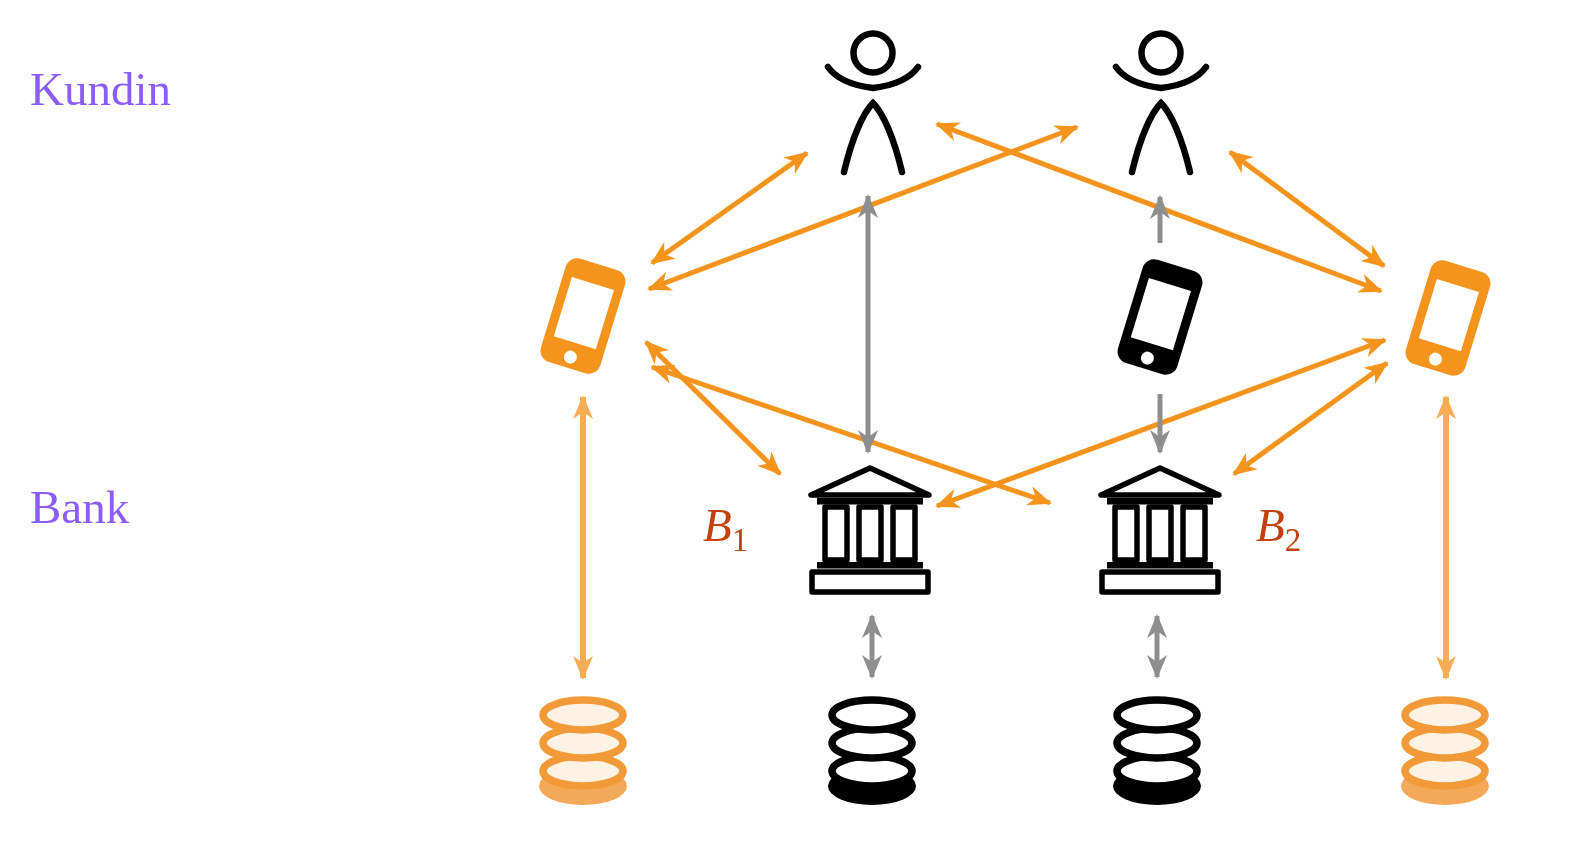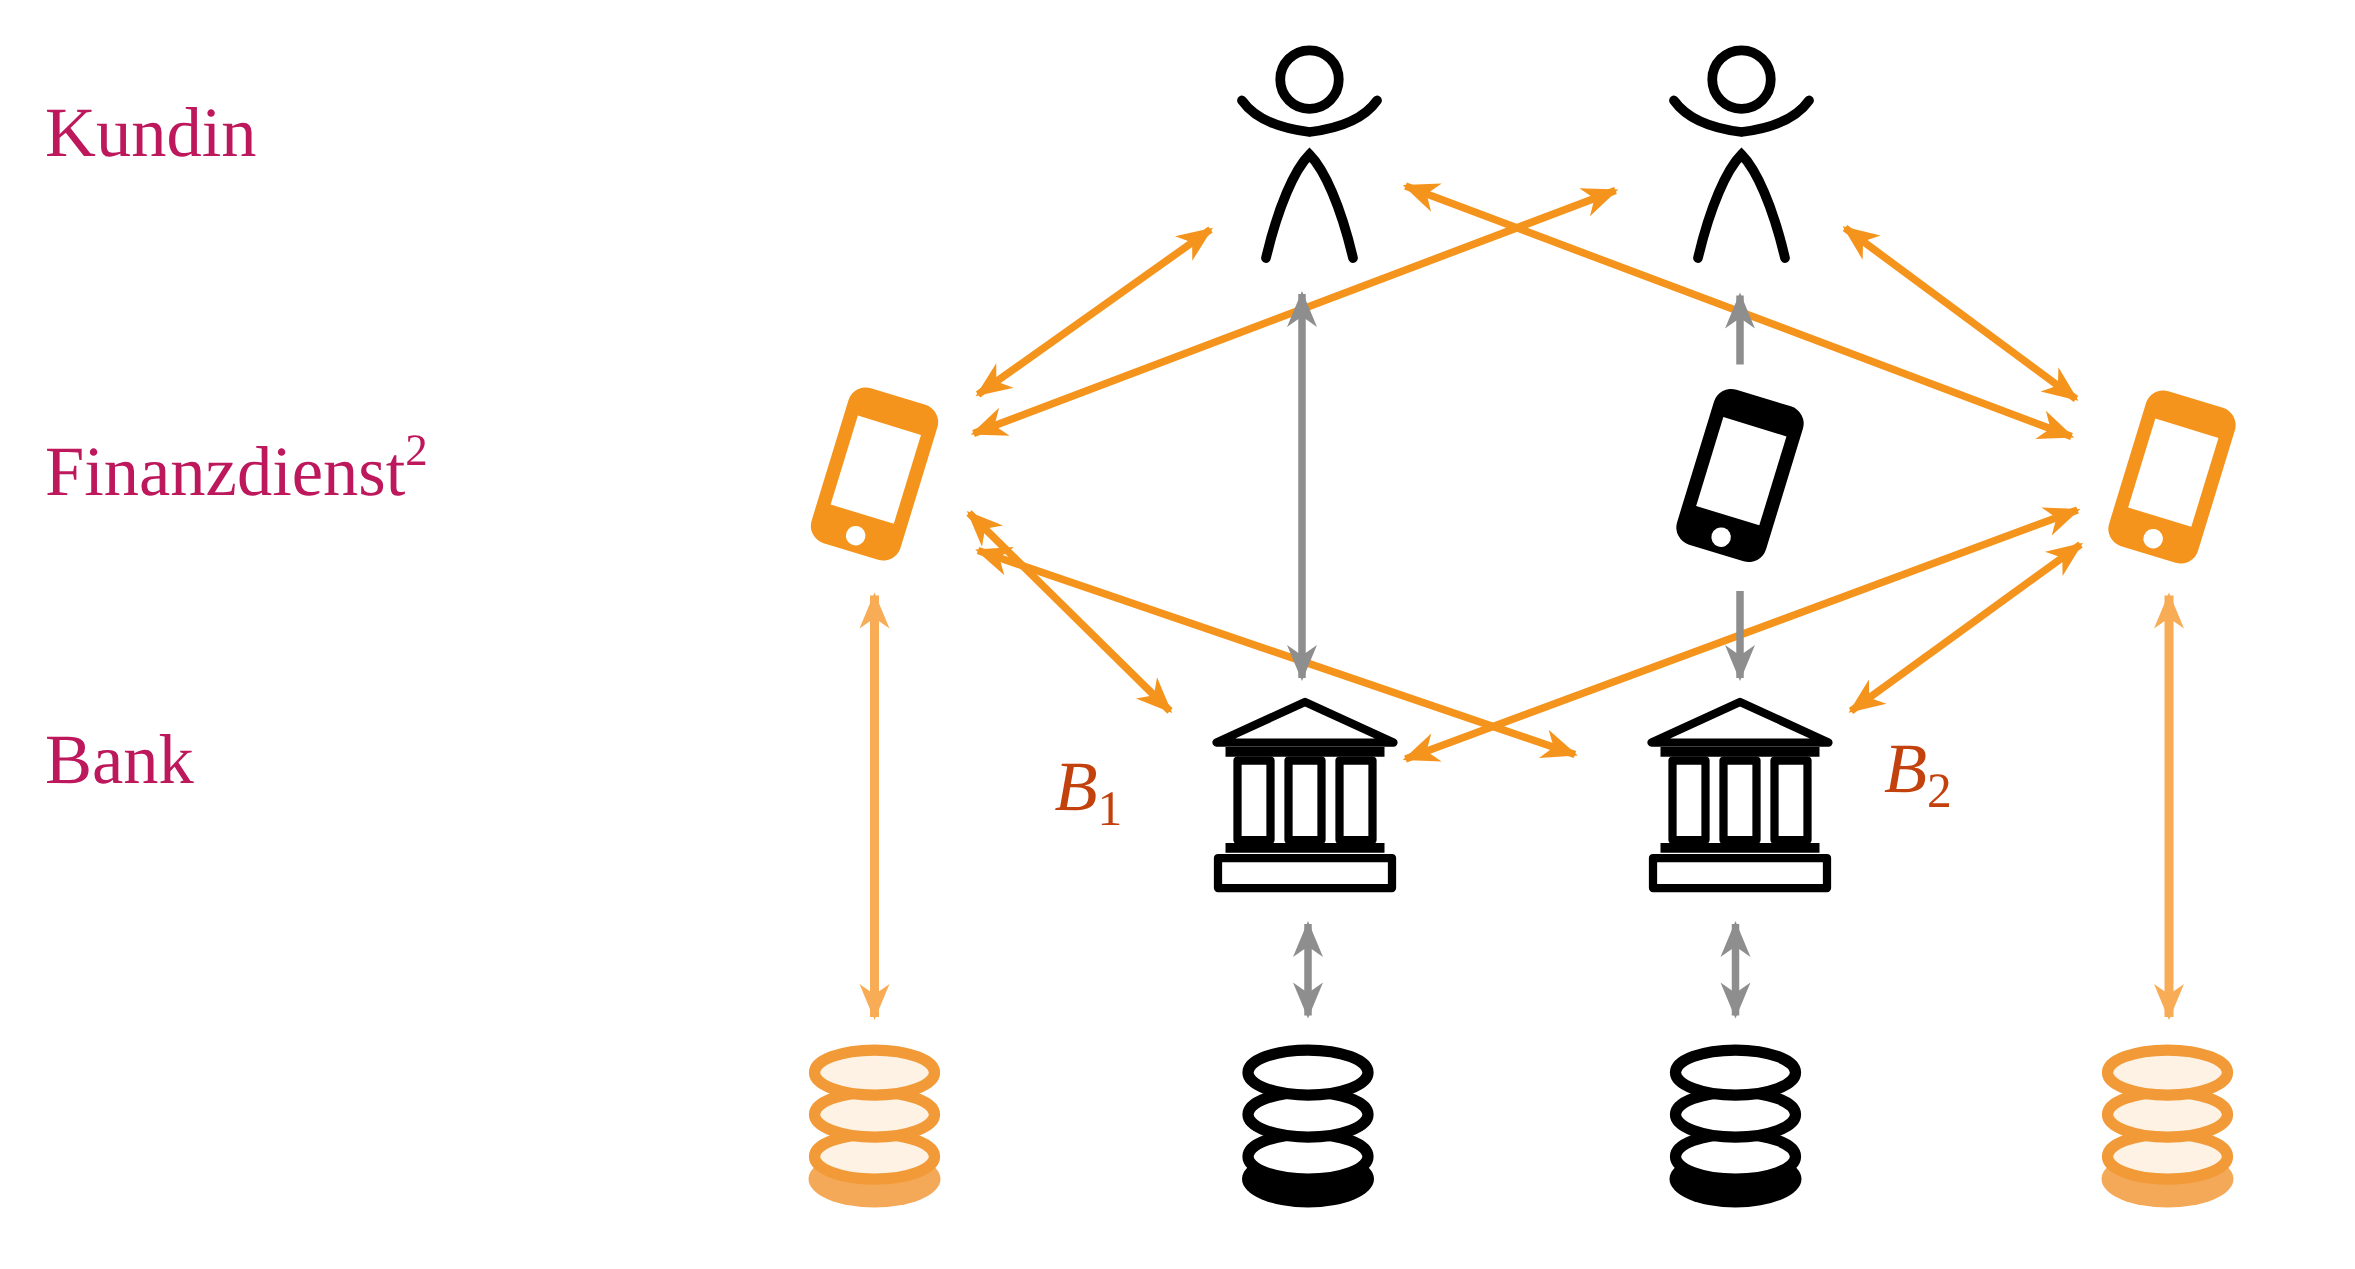--- a/index.html
+++ b/index.html
@@ -1,19 +1,19 @@
 <!DOCTYPE html>
 <html><head>
 <meta charset="utf-8">
 <style>
   html,body{margin:0;padding:0;background:#ffffff;}
   .diagram{position:relative;width:1570px;height:846px;background:#ffffff;overflow:hidden;
            font-family:"Liberation Serif", "DejaVu Serif", serif;}
   #diagram-svg{position:absolute;left:0;top:0;}
-  .lbl{position:absolute;font-size:47px;color:#be185d;line-height:1;white-space:nowrap;}
+  .lbl{position:absolute;font-size:47px;color:#8b5cf6;line-height:1;white-space:nowrap;}
   .lbl sup{font-size:30px;vertical-align:20px;}
   .math-lbl{position:absolute;font-size:47px;color:#c2410c;line-height:1;white-space:nowrap;}
   .math-lbl i{font-style:italic;font-family:"Liberation Serif","DejaVu Serif",serif;}
   .math-lbl sub{font-size:33px;vertical-align:-10px;}
 </style>
 </head>
 <body>
 
 <div class="diagram">
   <svg id="diagram-svg" width="1570" height="846" viewBox="0 0 1570 846" xmlns="http://www.w3.org/2000/svg">
@@ -106,18 +106,17 @@
       </g>
       <g transform="translate(1401,695)">
         <ellipse cx="44" cy="91" rx="44" ry="19" fill="#F4A958"></ellipse>
         <ellipse cx="44" cy="76" rx="40" ry="15" stroke="#F19A37" stroke-width="7.5" fill="#FDF2E3"></ellipse>
         <ellipse cx="44" cy="48" rx="40" ry="15" stroke="#F19A37" stroke-width="7.5" fill="#FDF2E3"></ellipse>
         <ellipse cx="44" cy="20" rx="40" ry="15" stroke="#F19A37" stroke-width="7.5" fill="#FDF2E3"></ellipse>
       </g>
     </svg>
 
   <div class="lbl" style="left:30px;top:66px">Kundin</div>
-  <div class="lbl" style="left:30px;top:286px"><span>Finanzdienst</span><sup>2</sup></div>
   <div class="lbl" style="left:30px;top:484px">Bank</div>
 
   <div class="math-lbl" style="left:703px;top:502px"><i>B</i><sub>1</sub></div>
-  <div class="math-lbl" style="left:1256px;top:490px"><i>B</i><sub>2</sub></div>
+  <div class="math-lbl" style="left:1256px;top:502px"><i>B</i><sub>2</sub></div>
 </div>
 
 </body></html>

